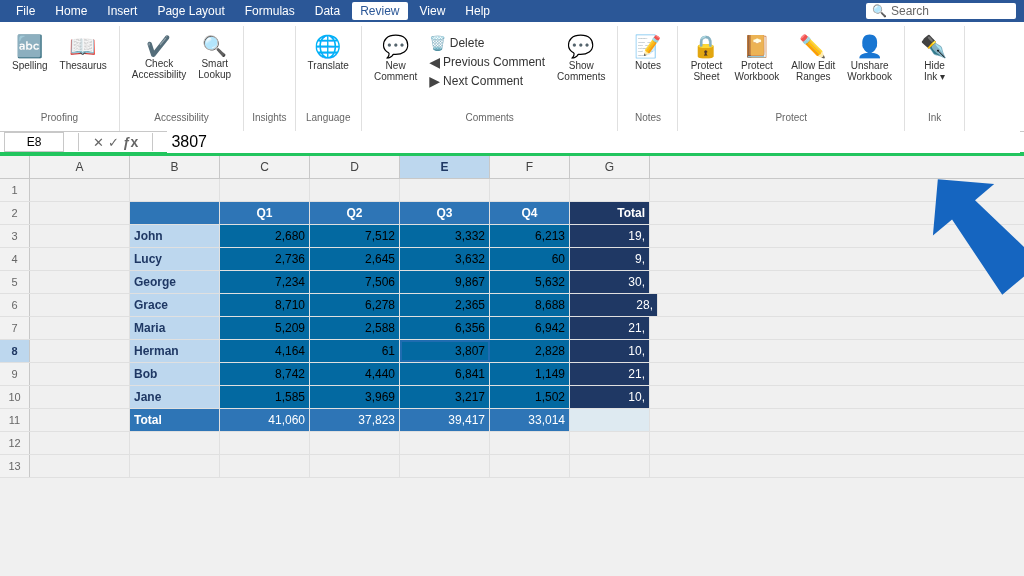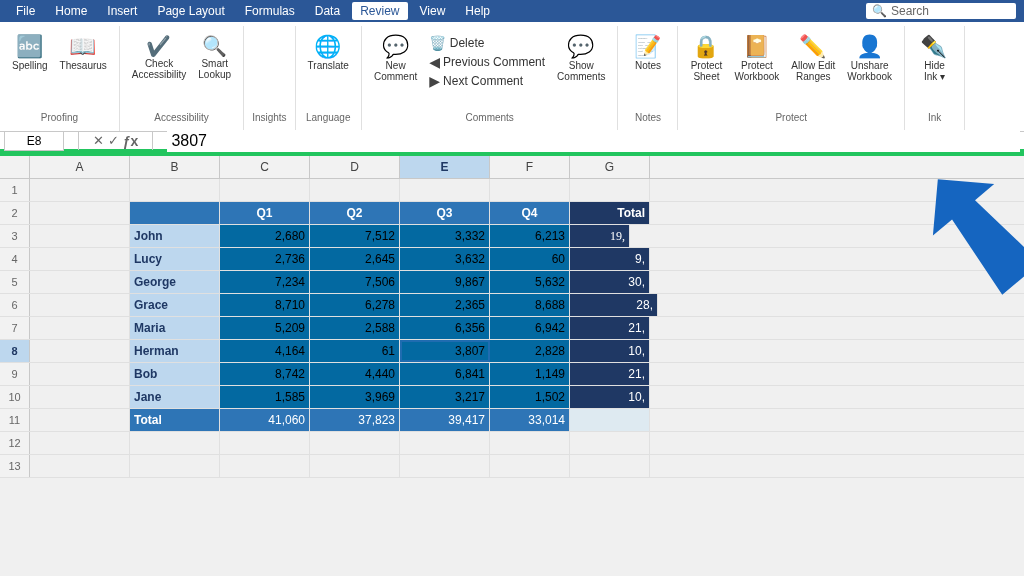--- a/index.html
+++ b/index.html
@@ -76,21 +76,21 @@
       color: #333;
       margin-top: 2px;
       white-space: nowrap;
     }
 
     
     #formula-bar {
       display: flex;
       align-items: center;
       background: white;
-      border-bottom: 7px solid #22c55e;
+      border-bottom: 4px solid #22c55e;
       height: 24px;
       padding: 0 4px;
       gap: 12px;
     }
     #cell-ref {
       width: 60px;
       border: 1px solid #c8c8c8;
       padding: 2px 4px;
       font-size: 12px;
       text-align: center;
@@ -461,21 +461,21 @@
   </div>
 
   <div class="sheet-row" data-name="table-row">
     <div class="row-num w-a" data-name="row-num-3">3</div>
     <div class="cell w-b" data-name="cell-a3"></div>
     <div class="cell w-c data-name" data-name="cell-b3">John</div>
     <div class="cell w-d data-value" data-name="cell-c3">2,680</div>
     <div class="cell w-e data-value" data-name="cell-d3">7,512</div>
     <div class="cell w-f data-value" data-name="cell-e3">3,332</div>
     <div class="cell w-g data-value" data-name="cell-f3">6,213</div>
-    <div class="cell total-col-value" style="width:60px;font-family:Liberation Serif, serif;" data-name="cell-g3">19,</div>
+    <div class="cell total-col-value" style="width:80px;" data-name="cell-g3">19,</div>
   </div>
 
   <div class="sheet-row" data-name="table-row">
     <div class="row-num w-a" data-name="row-num-4">4</div>
     <div class="cell w-b" data-name="cell-a4"></div>
     <div class="cell w-c data-name" data-name="cell-b4">Lucy</div>
     <div class="cell w-d data-value" data-name="cell-c4">2,736</div>
     <div class="cell w-e data-value" data-name="cell-d4">2,645</div>
     <div class="cell w-f data-value" data-name="cell-e4">3,632</div>
     <div class="cell w-g data-value" data-name="cell-f4">60</div>

